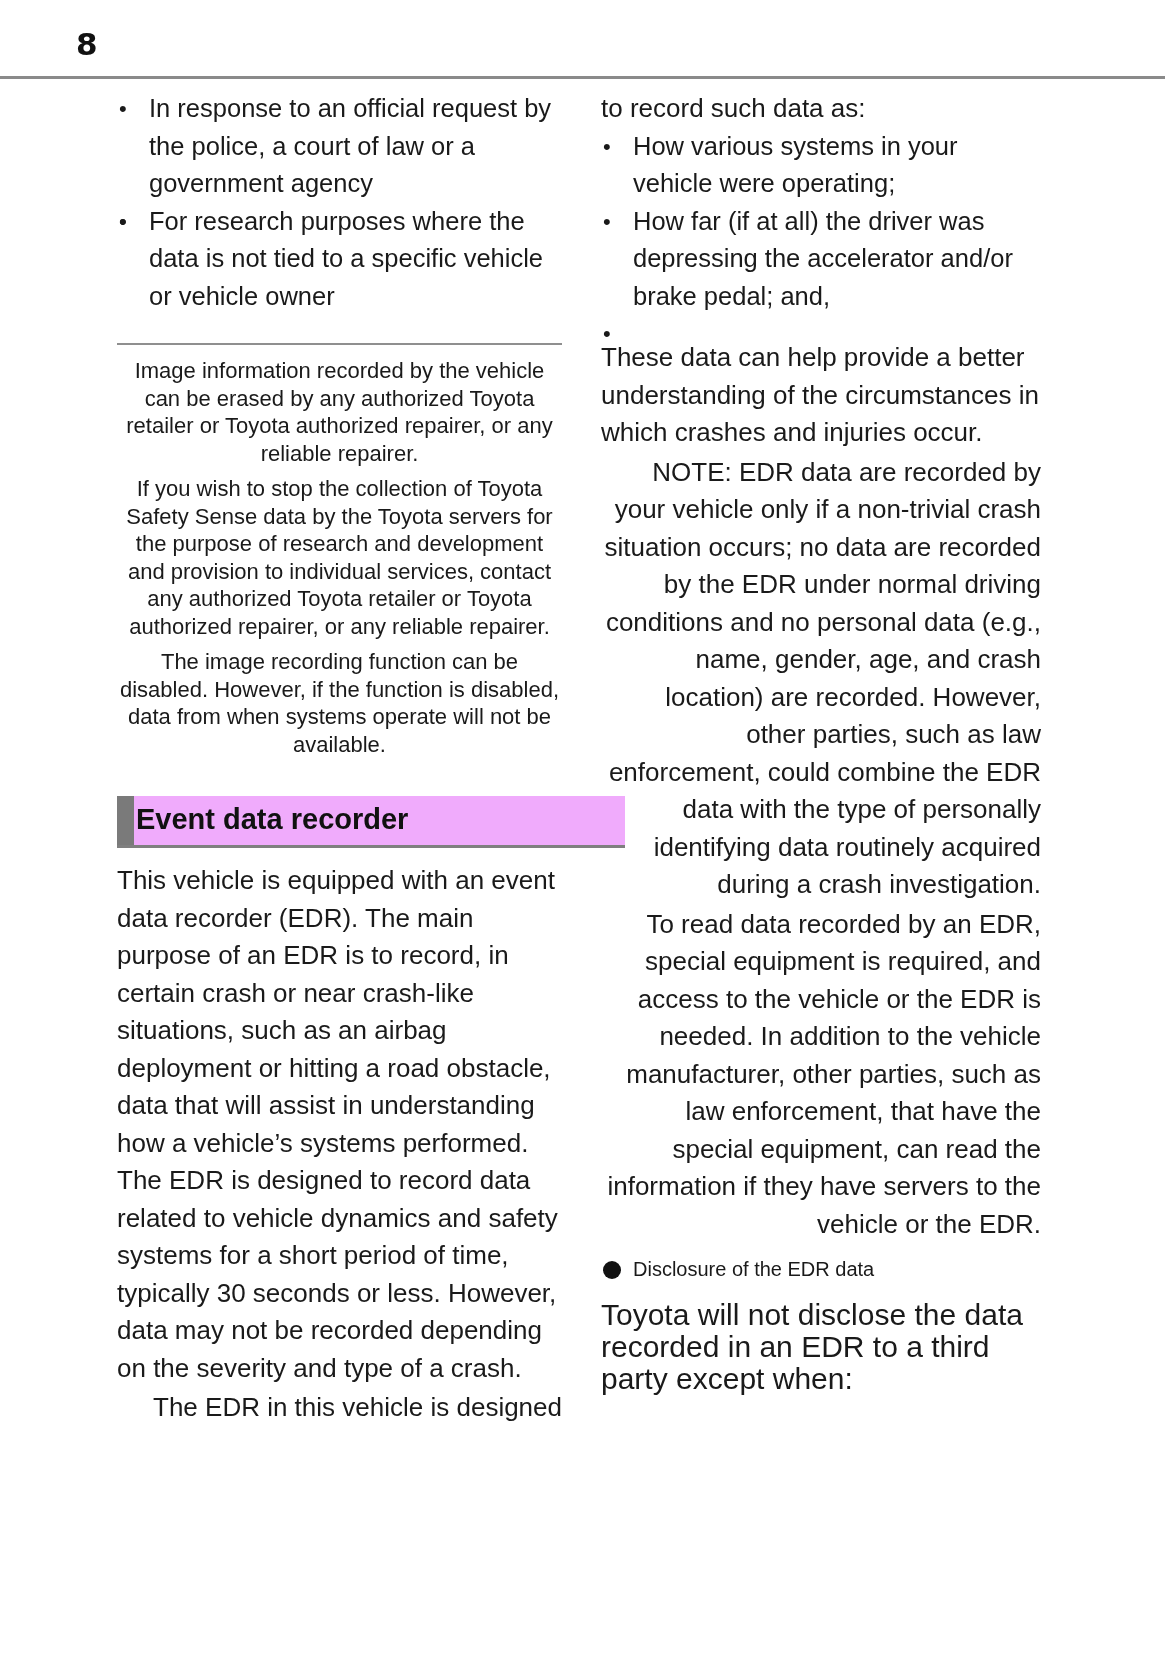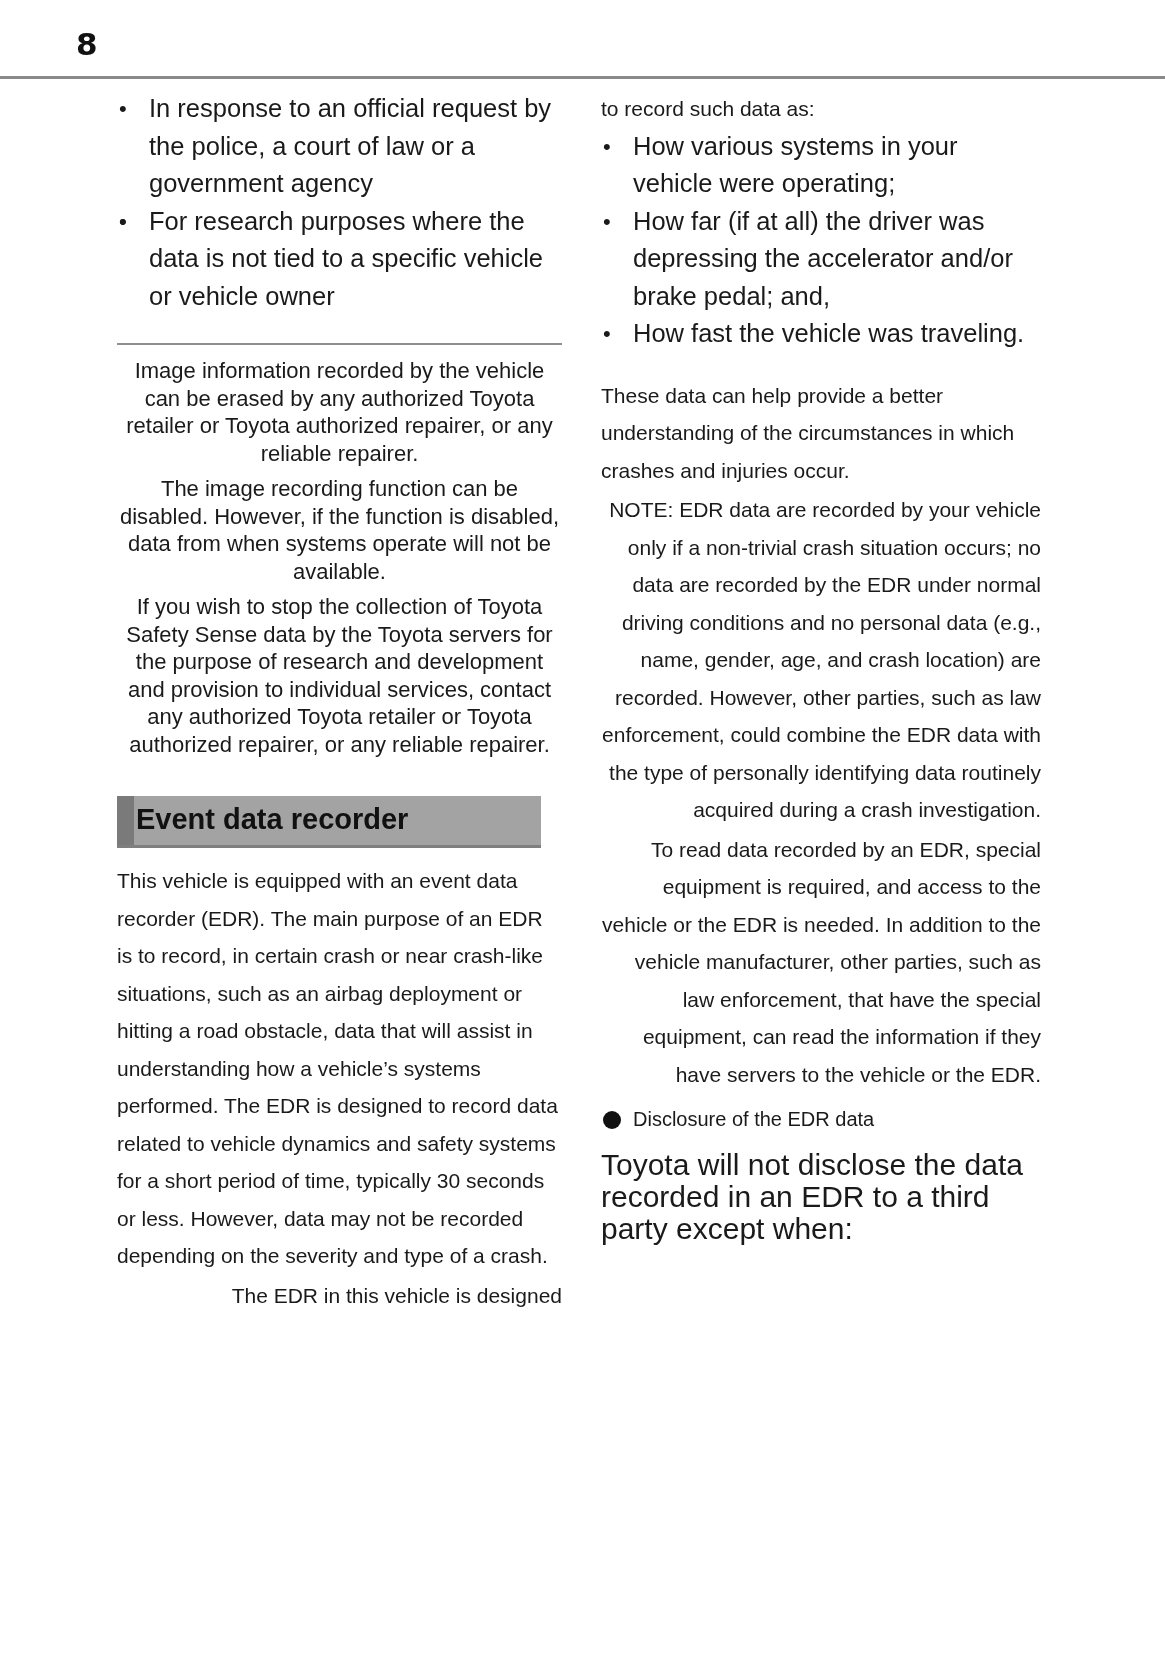--- a/index.html
+++ b/index.html
@@ -13,21 +13,21 @@
     color: #111;
   }
   .header-rule {
     position: absolute; left: 0; top: 76px; width: 1165px; height: 3px;
     background: #8a8a8a;
   }
   .col { position: absolute; top: 90px; }
   .col-left { left: 117px; width: 445px; }
   .col-right { left: 601px; width: 440px; }
 
-  .body-text { font-size: 21px; line-height: 37.5px; margin: 0; }
+  .body-text { font-size: 26px; line-height: 37.5px; margin: 0; }
   .body-text + .body-text { margin-top: 2px; text-align: right; }
 
   ul.dot-list { list-style: none; padding: 0; margin: 0; }
   ul.dot-list li {
     position: relative; padding-left: 32px;
     font-size: 25.5px; line-height: 37.5px;
   }
   ul.dot-list li .bullet {
     position: absolute; left: 2px; top: 0; width: 20px; font-size: 22px;
   }
@@ -35,21 +35,21 @@
   .divider {
     height: 2px; background: #8f8f8f; margin: 28px 0 12px 0; width: 445px;
   }
   .small-text {
     font-size: 22px; line-height: 27.5px; margin: 0; text-align: center;
   }
   .small-text + .small-text { margin-top: 8px; }
 
   .section-heading {
     margin-top: 38px; margin-bottom: 14px;
-    width: 424px; height: 52px; background: #a3a3a3;
+    width: 508px; height: 52px; background: #f0abfc;
     border-bottom: 3px solid #7f7f7f;
     position: relative; box-sizing: border-box;
   }
   .section-heading .bar {
     position: absolute; left: 0; top: 0; width: 17px; height: 100%; background: #7a7a7a;
   }
   .section-heading .title {
     position: absolute; left: 19px; top: 7px;
     font-weight: bold; font-size: 29px; color: #111;
   }
@@ -81,22 +81,22 @@
     </li>
     <li>
       <span class="bullet">•</span>
       <span>For research purposes where the data is not tied to a specific vehicle or vehicle owner</span>
     </li>
   </ul>
 
   <div class="divider"></div>
 
   <p class="small-text">Image information recorded by the vehicle can be erased by any authorized Toyota retailer or Toyota authorized repairer, or any reliable repairer.</p>
+  <p class="small-text">If you wish to stop the collection of Toyota Safety Sense data by the Toyota servers for the purpose of research and development and provision to individual services, contact any authorized Toyota retailer or Toyota authorized repairer, or any reliable repairer.</p>
   <p class="small-text">The image recording function can be disabled. However, if the function is disabled, data from when systems operate will not be available.</p>
-  <p class="small-text">If you wish to stop the collection of Toyota Safety Sense data by the Toyota servers for the purpose of research and development and provision to individual services, contact any authorized Toyota retailer or Toyota authorized repairer, or any reliable repairer.</p>
 
   <div class="section-heading">
     <div class="bar"></div>
     <div class="title">Event data recorder</div>
   </div>
 
   <p class="body-text">This vehicle is equipped with an event data recorder (EDR). The main purpose of an EDR is to record, in certain crash or near crash-like situations, such as an airbag deployment or hitting a road obstacle, data that will assist in understanding how a vehicle’s systems performed. The EDR is designed to record data related to vehicle dynamics and safety systems for a short period of time, typically 30 seconds or less. However, data may not be recorded depending on the severity and type of a crash.</p>
   <p class="body-text">The EDR in this vehicle is designed</p>
 </div>
 
@@ -106,21 +106,20 @@
     <li>
       <span class="bullet">•</span>
       <span>How various systems in your vehicle were operating;</span>
     </li>
     <li>
       <span class="bullet">•</span>
       <span>How far (if at all) the driver was depressing the accelerator and/or brake pedal; and,</span>
     </li>
     <li>
       <span class="bullet">•</span>
-      <span>How fast the vehicle was traveling.</span>
     </li>
   </ul>
 
   <p class="body-text" style="margin-top:24px">These data can help provide a better understanding of the circumstances in which crashes and injuries occur.</p>
   <p class="body-text">NOTE: EDR data are recorded by your vehicle only if a non-trivial crash situation occurs; no data are recorded by the EDR under normal driving conditions and no personal data (e.g., name, gender, age, and crash location) are recorded. However, other parties, such as law enforcement, could combine the EDR data with the type of personally identifying data routinely acquired during a crash investigation.</p>
   <p class="body-text">To read data recorded by an EDR, special equipment is required, and access to the vehicle or the EDR is needed. In addition to the vehicle manufacturer, other parties, such as law enforcement, that have the special equipment, can read the information if they have servers to the vehicle or the EDR.</p>
 
   <div class="disc-heading">
     <span class="dot"></span>
     <span>Disclosure of the EDR data</span>

